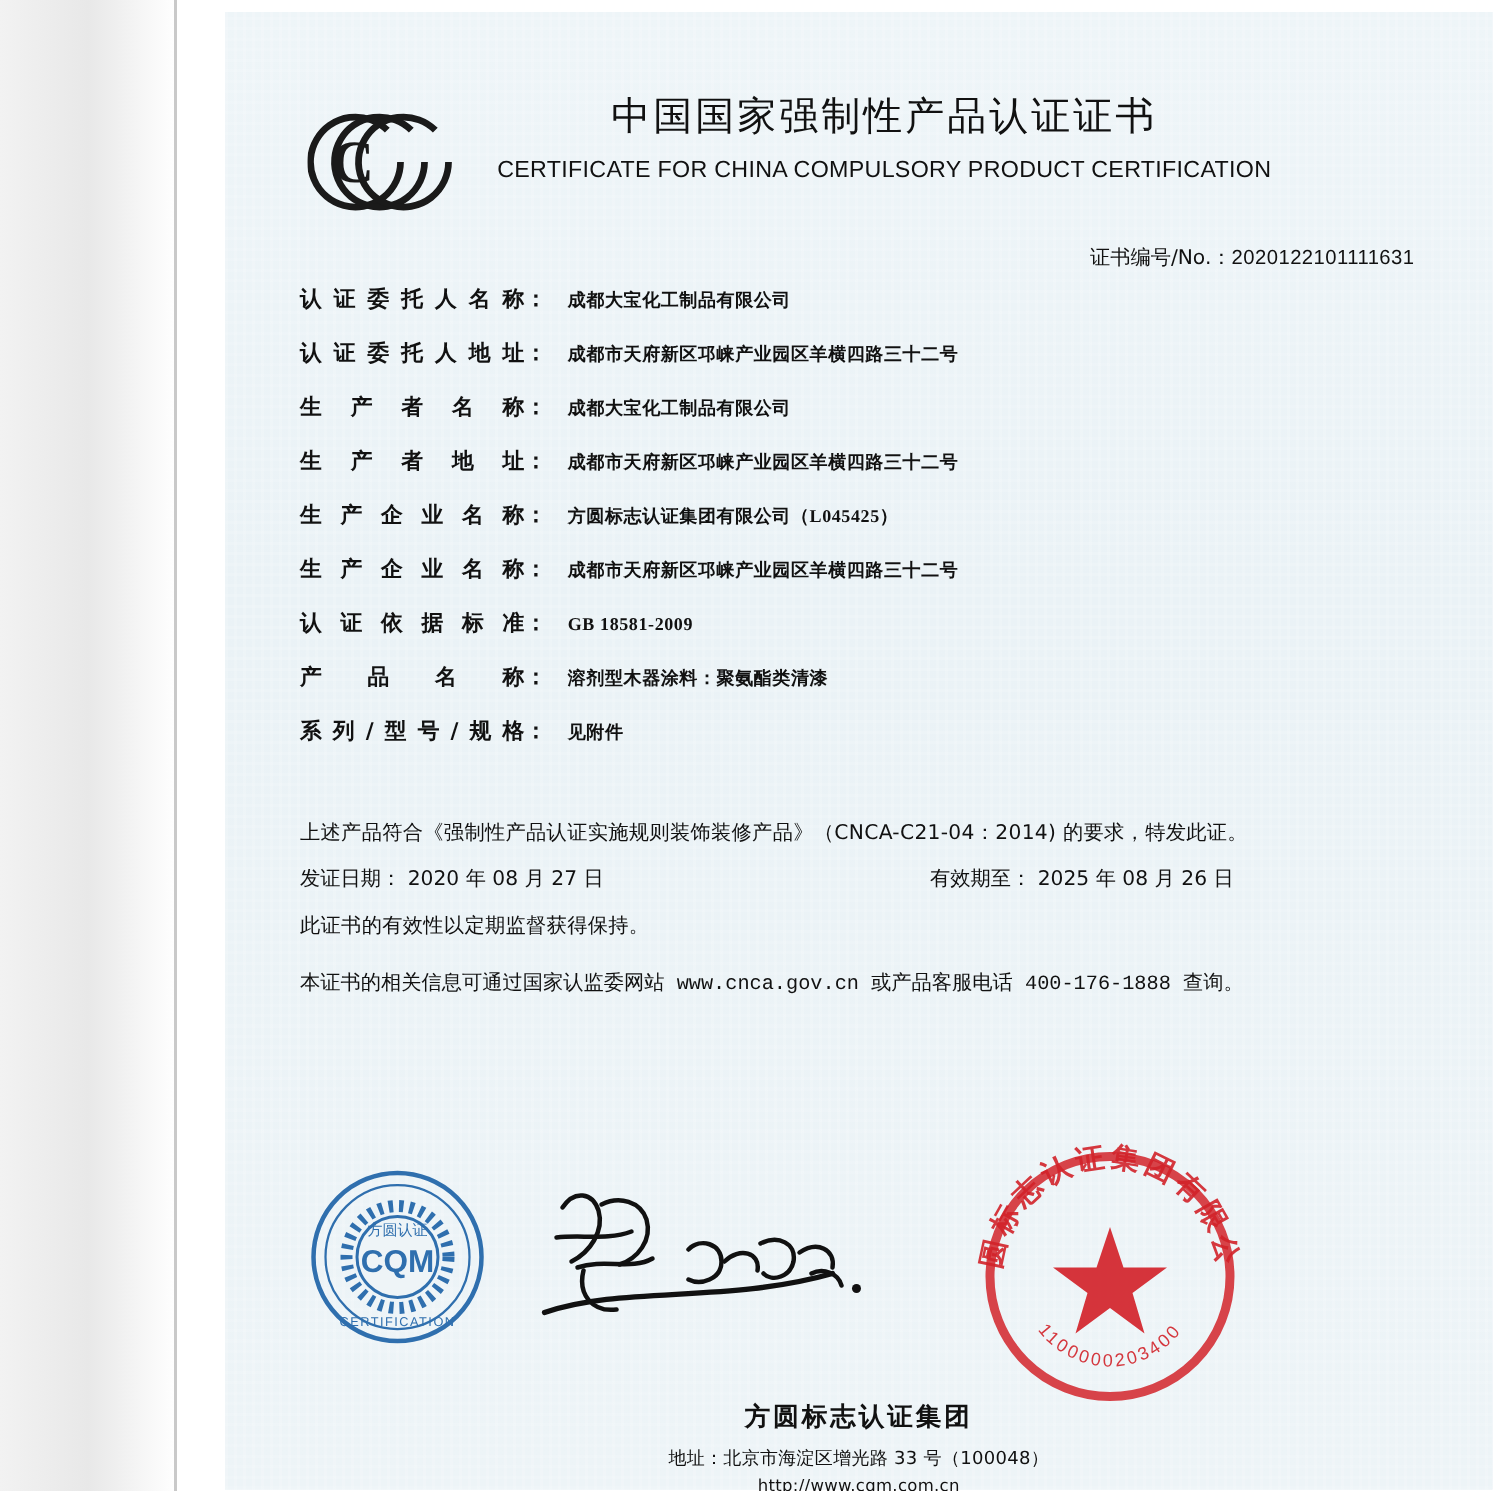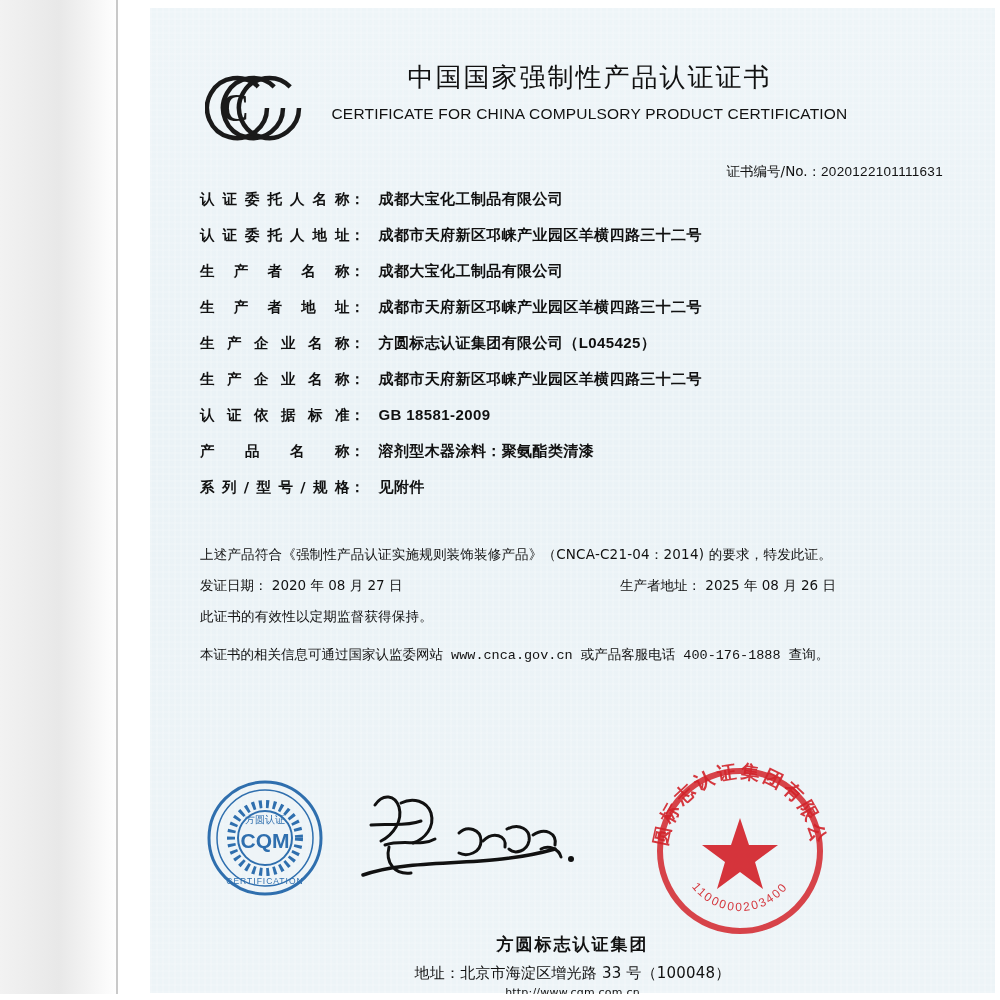--- a/index.html
+++ b/index.html
@@ -133,22 +133,22 @@
     text-align-last: justify;
   }
   .field-colon {
     flex: 0 0 14px;
     font-family: "DejaVu Sans", sans-serif;
     font-size: 14.5px;
     font-weight: bold;
     color: #111111;
   }
   .field-value {
-    font-family: Liberation Sans, sans-serif;
-    font-size: 15px;
+    font-family: Liberation Serif, serif;
+    font-size: 12px;
     font-weight: bold;
     color: #111111;
     letter-spacing: 0.4px;
     padding-left: 14px;
   }
 
   
   .statement {
     position: absolute;
     left: 50px;
@@ -209,21 +209,21 @@
     font-family: "DejaVu Sans", sans-serif;
     color: #111111;
     margin-top: 30px;
   }
   .footer-org {
     font-size: 17px;
     font-weight: bold;
     letter-spacing: 2px;
   }
   .footer-addr {
-    font-size: 15px;
+    font-size: 12px;
     margin-top: 8px;
     letter-spacing: 0.2px;
   }
   .footer-url {
     font-size: 11px;
     margin-top: 3px;
     letter-spacing: 0.2px;
   }
 
   
@@ -339,21 +339,21 @@
     </div>
 
     <div class="statement">
       <div class="line">上述产品符合《强制性产品认证实施规则装饰装修产品》（CNCA-C21-04：2014) 的要求，特发此证。</div>
       <div class="dates">
         <div class="issue">
           <span>发证日期：</span>
           <span>2020 年 08 月 27 日</span>
         </div>
         <div>
-          <span>生产者地址：</span>
+          <span>有效期至：</span>
           <span>2025 年 08 月 26 日</span>
         </div>
       </div>
       <div class="line">此证书的有效性以定期监督获得保持。</div>
     </div>
 
     <div class="note-wrap">本证书的相关信息可通过国家认监委网站 www.cnca.gov.cn 或产品客服电话 400-176-1888 查询。</div>
 
     <div class="cqm-logo">
       <svg viewBox="0 0 120 120" width="120" height="120" aria-hidden="true">

